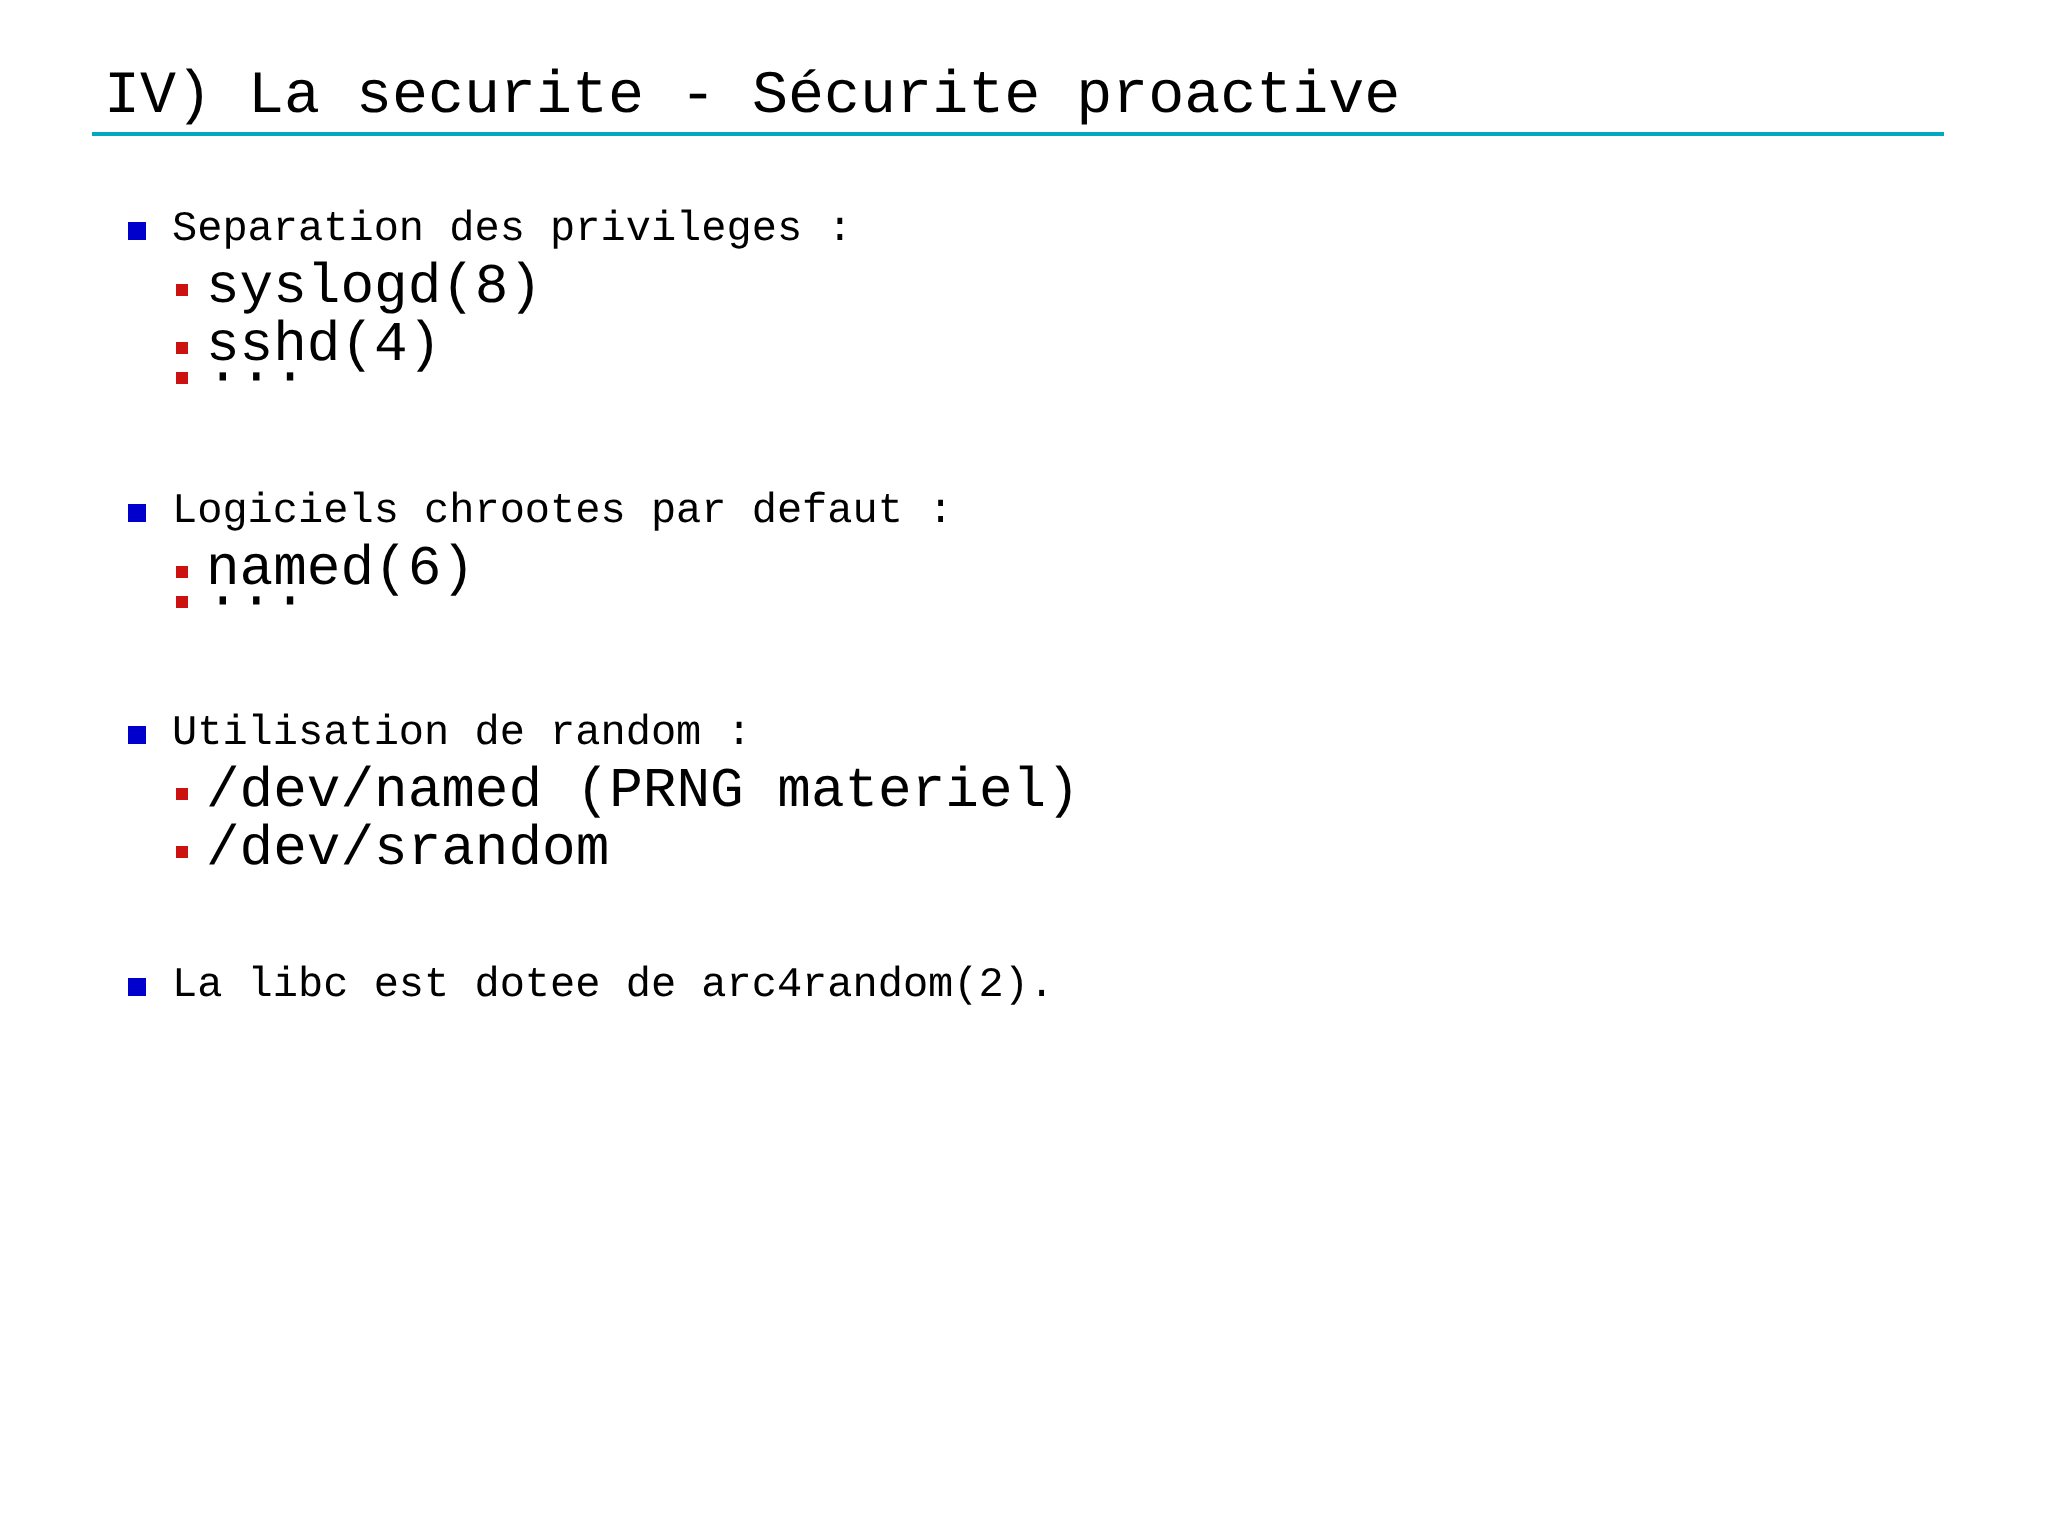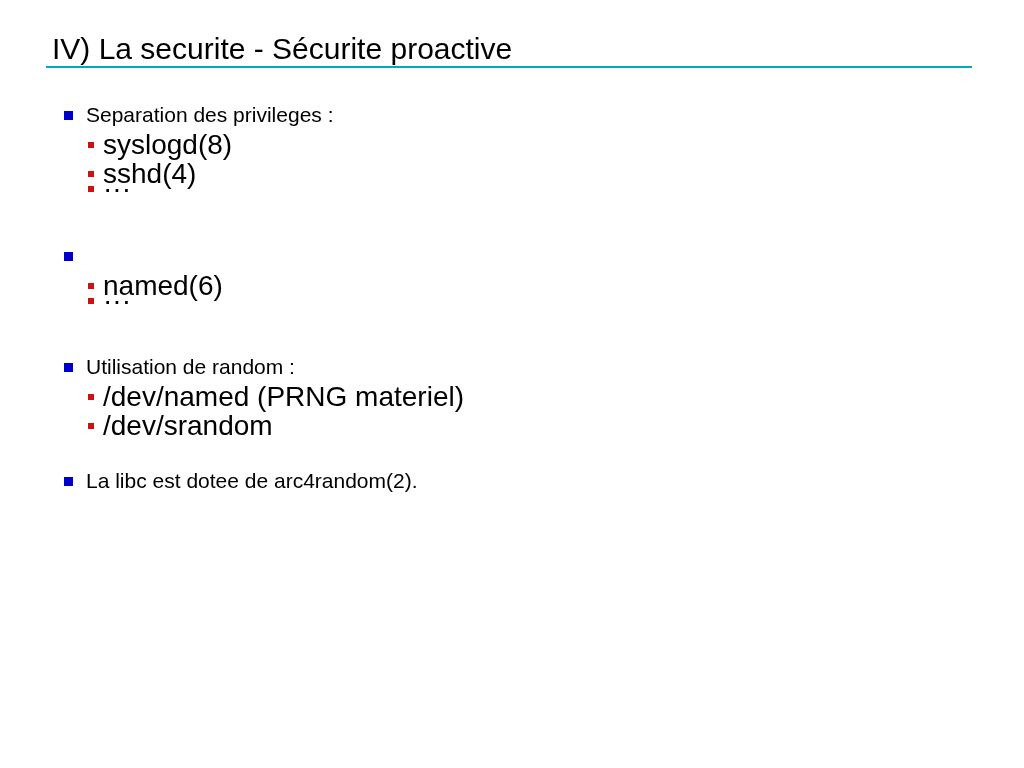--- a/index.html
+++ b/index.html
@@ -5,21 +5,21 @@
   html, body {
     margin: 0;
     padding: 0;
     background: #ffffff;
   }
   .slide {
     position: relative;
     width: 1024px;
     height: 768px;
     background: #ffffff;
-    font-family: Liberation Sans, sans-serif;
+    font-family: Liberation Mono, monospace;
     color: #000000;
     overflow: hidden;
   }
   .title {
     position: absolute;
     left: 52px;
     top: 33px;
     font-size: 30px;
     line-height: 32px;
     white-space: nowrap;
@@ -34,21 +34,21 @@
   }
   .content {
     position: absolute;
     left: 64px;
     top: 100px;
     width: 920px;
   }
   .group { margin: 0; padding: 0; }
   .group.gap-large { margin-bottom: 46px; }
   .group.gap-mid   { margin-bottom: 45px; }
-  .group.gap-small { margin-bottom: 26px; }
+  .group.gap-small { margin-bottom: 38px; }
   .line {
     display: flex;
     align-items: center;
     white-space: nowrap;
   }
   .l1 {
     height: 30px;
     font-size: 21px;
   }
   .l2 {
@@ -101,20 +101,21 @@
       </div>
       <div class="line l2 dots">
         <span class="sq2"></span>
         <span class="txt">···</span>
       </div>
     </div>
 
     <div class="group gap-mid">
       <div class="line l1">
         <span class="sq1"></span>
+        <span class="txt">Logiciels chrootes par defaut :</span>
       </div>
       <div class="line l2">
         <span class="sq2"></span>
         <span class="txt">named(6)</span>
       </div>
       <div class="line l2 dots">
         <span class="sq2"></span>
         <span class="txt">···</span>
       </div>
     </div>

